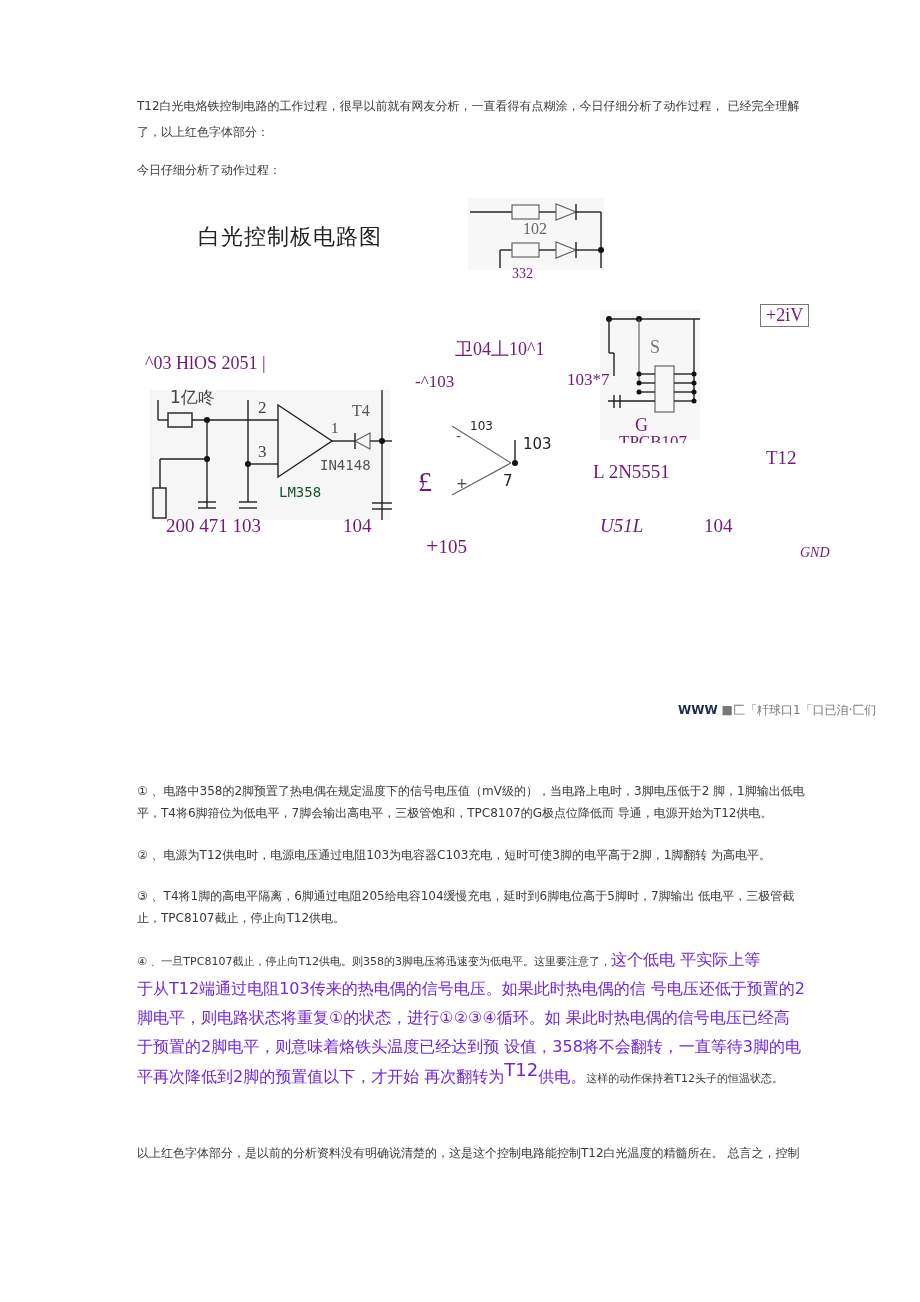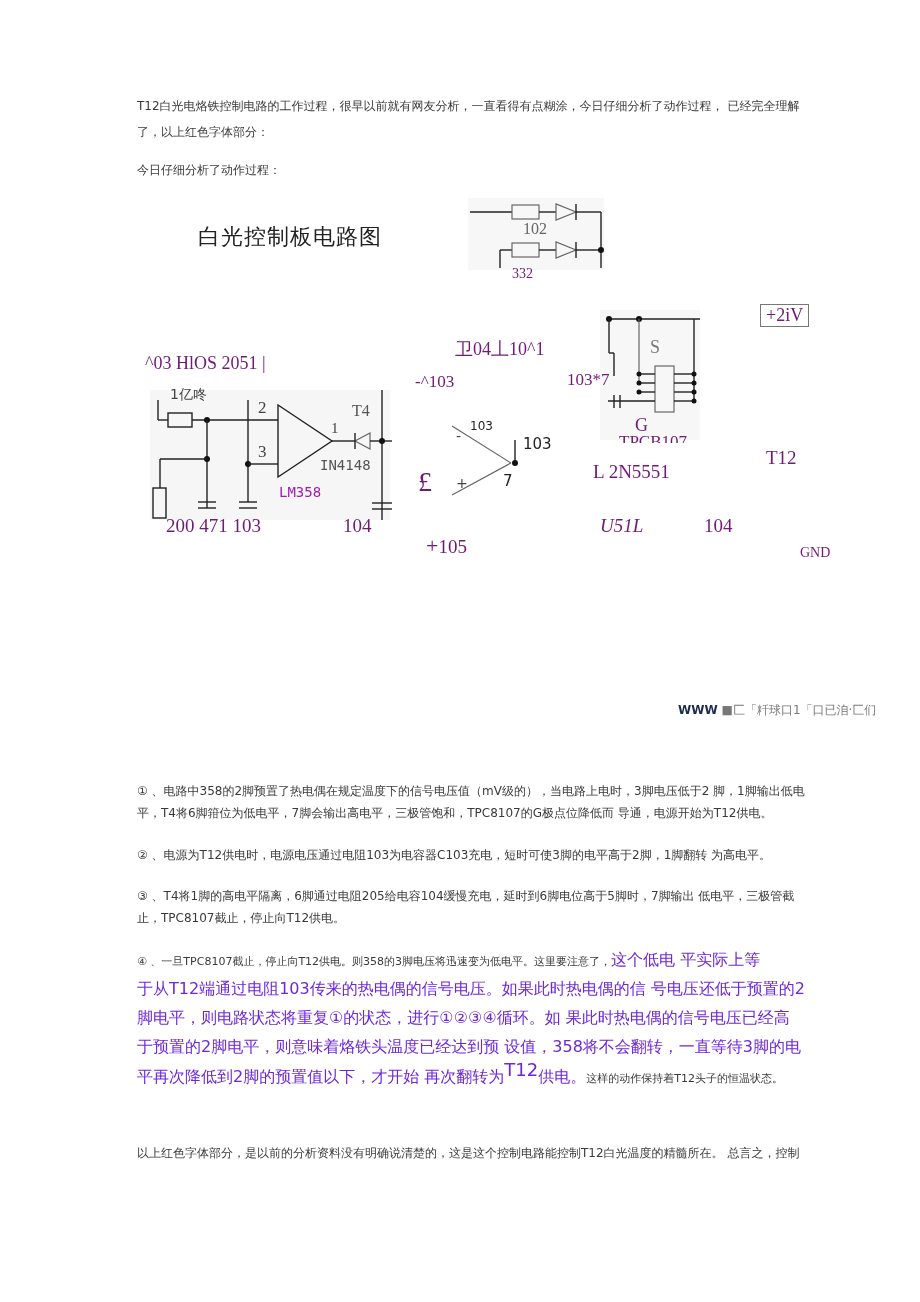--- a/index.html
+++ b/index.html
@@ -113,47 +113,47 @@
 
   <div class="abs serif" style="left:523px; top:30px; font-size:16px; color:#666;">102</div>
   <div class="abs serif" style="left:512px; top:76px; font-size:14px;">332</div>
   <div class="abs serif box" style="left:760px; top:114px; font-size:18px;">+2iV</div>
 
   <div class="abs serif" style="left:145px; top:163px; font-size:18px;">^03 HlOS 2051 |</div>
   <div class="abs serif" style="left:455px; top:147px; font-size:18px;">卫04丄10^1</div>
   <div class="abs serif" style="left:415px; top:182px; font-size:17px;">-^103</div>
   <div class="abs serif" style="left:567px; top:180px; font-size:17px;">103*7</div>
 
-  <div class="abs" style="left:170px; top:196px; font-size:14px; color:#444;">1亿咚</div>
+  <div class="abs" style="left:170px; top:196px; font-size:17px; color:#444;">1亿咚</div>
   <div class="abs serif" style="left:258px; top:208px; font-size:17px; color:#444;">2</div>
   <div class="abs serif" style="left:258px; top:252px; font-size:17px; color:#444;">3</div>
   <div class="abs serif" style="left:331px; top:230px; font-size:15px; color:#444;">1</div>
   <div class="abs serif" style="left:352px; top:212px; font-size:16px; color:#555;">T4</div>
   <div class="abs" style="left:320px; top:267px; font-size:14px; color:#555; font-family:'DejaVu Sans Mono', monospace;">IN4148</div>
-  <div class="abs" style="left:279px; top:294px; font-size:14px; color:#a21caf; font-family:'DejaVu Sans Mono', monospace;text-align:center;">LM358</div>
+  <div class="abs" style="left:279px; top:294px; font-size:14px; color:#14532d; font-family:'DejaVu Sans Mono', monospace;text-align:center;">LM358</div>
   <div class="abs serif" style="left:166px; top:325px; font-size:19px;">200 471 103</div>
   <div class="abs serif" style="left:343px; top:325px; font-size:19px;">104</div>
 
   <div class="abs" style="left:470px; top:229px; font-size:12px; color:#222;">103</div>
   <div class="abs" style="left:456px; top:238px; font-size:14px; color:#444;">-</div>
   <div class="abs" style="left:523px; top:245px; font-size:15px; color:#222;">103</div>
   <div class="abs" style="left:503px; top:282px; font-size:15px; color:#222;">7</div>
   <div class="abs" style="left:456px; top:285px; font-size:14px; color:#444;">+</div>
   <div class="abs serif" style="left:418px; top:276px; font-size:28px;">£</div>
   <div class="abs serif" style="left:418px; top:343px; font-size:19px;margin-left:8px;"><span style="font-size:22px;">+</span><span>105</span></div>
 
   <div class="abs serif" style="left:650px; top:147px; font-size:18px; color:#777;">S</div>
   <div class="abs serif" style="left:635px; top:225px; font-size:18px;">G</div>
   <div class="abs serif" style="left:619px; top:242px; font-size:17px; height:11px; overflow:hidden; line-height:20px;">TPCB107</div>
 
   <div class="abs serif" style="left:593px; top:271px; font-size:19px;">L 2N5551</div>
   <div class="abs serif" style="left:600px; top:325px; font-size:19px;font-style:italic;">U51L</div>
   <div class="abs serif" style="left:704px; top:325px; font-size:19px;">104</div>
   <div class="abs serif" style="left:766px; top:257px; font-size:19px;">T12</div>
-  <div class="abs serif" style="left:800px; top:355px; font-size:14px;">GND</div>
+  <div class="abs serif" style="left:800px; top:355px; font-size:14px;font-style:italic;">GND</div>
 
   <div class="abs wm" style="left:642px; top:512px;margin-left:36px;"><b>WWW</b> <span>■匚「粁球口1「口已洎·匚们</span></div>
 </div>
 
 <div class="abs p" style="left:137px; top:778px;">①  、电路中358的2脚预置了热电偶在规定温度下的信号电压值（mV级的），当电路上电时，3脚电压低于2 脚，1脚输出低电</div>
 <div class="abs p" style="left:137px; top:800px;">平，T4将6脚箝位为低电平，7脚会输出高电平，三极管饱和，TPC8107的G极点位降低而  导通，电源开始为T12供电。</div>
 <div class="abs p" style="left:137px; top:842px;">②  、电源为T12供电时，电源电压通过电阻103为电容器C103充电，短时可使3脚的电平高于2脚，1脚翻转  为高电平。</div>
 <div class="abs p" style="left:137px; top:883px;">③  、T4将1脚的高电平隔离，6脚通过电阻205给电容104缓慢充电，延时到6脚电位高于5脚时，7脚输出  低电平，三极管截</div>
 <div class="abs p" style="left:137px; top:905px;">止，TPC8107截止，停止向T12供电。</div>
 

